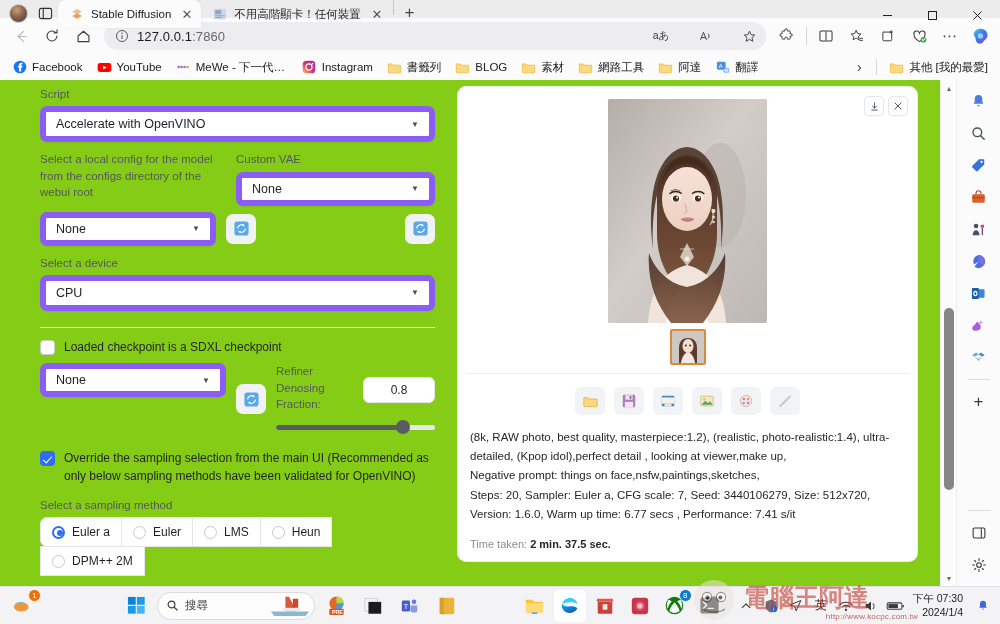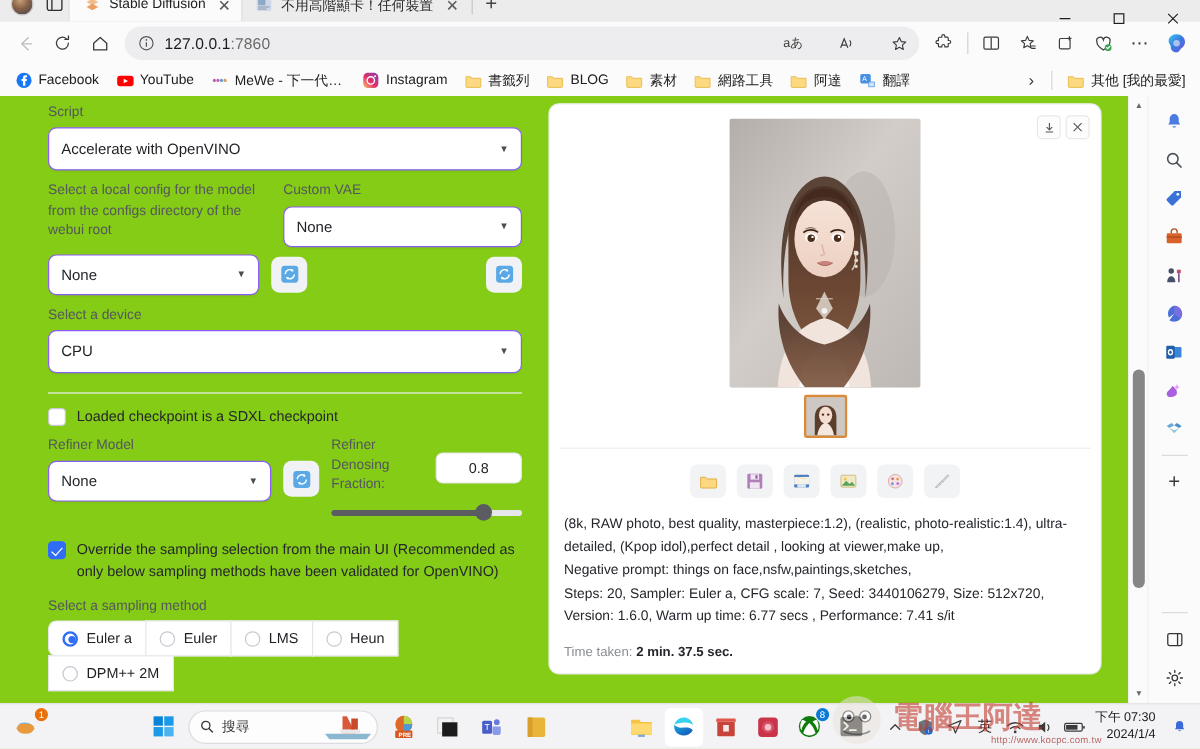--- a/index.html
+++ b/index.html
@@ -11,21 +11,21 @@
     color: #202020;
     -webkit-font-smoothing: antialiased;
   }
   .screen { position: relative; width: 1000px; height: 624px; }
 
   
   .browser { position: absolute; left: 0; top: 0; width: 1000px; height: 586px;
              background: #f7f7f8; display: flex; flex-direction: column; }
 
   
-  .tabstrip { height: 18px; display: flex; align-items: flex-end; padding-left: 4px;
+  .tabstrip { height: 18px; display: flex; padding-left: 4px;
               background: #ececed; position: relative; }
   .profile-btn { width: 28px; height: 26px; display:flex; align-items:center; justify-content:center;
                  margin-bottom: 2px; }
   .profile-pic { width: 19px; height: 19px; border-radius: 50%;
                  background: radial-gradient(circle at 40% 30%, #c8a17c 0%, #8a6346 45%, #3a3f55 100%);
                  border: 1px solid #c9c9cc; }
   .tab-list-btn { width: 26px; height: 26px; margin-bottom: 2px; display:flex;
                   align-items:center; justify-content:center; }
   .tab { height: 28px; display: flex; align-items: center; gap: 7px;
          padding: 0 6px 0 11px; border-radius: 7px 7px 0 0; max-width: 190px;
@@ -75,21 +75,21 @@
   
   .viewport { flex: 1; display: flex; background: #ffffff; position: relative; overflow: hidden; }
   .page { flex: 1; display: flex; gap: 0; overflow: hidden; position: relative;
           background: #84cc16; padding: 6px 0 0 0; }
 
   
   .col-left { width: 447px; padding: 0 12px 0 40px; flex: 0 0 447px; }
   .col-right { flex: 1; padding: 0 22px 0 10px; min-width: 0; }
 
   .lbl { font-size: 11.5px; color: #55575c; margin-bottom: 4px; line-height: 1.42; }
-  .ctl { width: 100%; height: 36px; border: 1px solid #8b5cf6; border-radius: 7px;
+  .ctl { width: 100%; height: 36px; border: 6px solid #8b5cf6; border-radius: 7px;
          background: #fff; display: flex; align-items: center; padding: 0 10px;
          font-size: 12.5px; color: #1f2024; justify-content: space-between;
          box-shadow: 0 1px 2px rgba(20,20,40,.035); }
   .ctl .caret { color: #4b4d52; font-size: 8px; }
   .row { display: flex; gap: 10px; align-items: flex-start; }
   .refresh-btn { width: 30px; height: 30px; border-radius: 7px; background: #f1f2f5;
                  display: flex; align-items: center; justify-content: center; flex: 0 0 30px; }
   .cb-row { display: flex; align-items: flex-start; gap: 9px; }
   .cb { width: 15px; height: 15px; border-radius: 3.5px; border: 1.5px solid #c7c9d0;
         background: #fff; flex: 0 0 15px; margin-top: 1px; position: relative; }
@@ -510,21 +510,20 @@
 
           <div style="border-top:1px solid #f0f1f3; margin-top:16px; padding-top:11px;"></div>
 
           <div class="cb-row">
             <span class="cb"></span>
             <span class="cb-text">Loaded checkpoint is a SDXL checkpoint</span>
           </div>
 
           <div class="row" style="margin-top:7px;">
             <div style="flex:0 0 186px;">
-              <div class="lbl">Refiner Model</div>
               <div class="ctl" style="height:34px;">
                 <span>None</span>
                 <span class="caret">▼</span>
               </div>
             </div>
             <div style="flex:0 0 30px; padding-top:21px;">
               <div class="refresh-btn">
                 <svg width="17" height="17" viewBox="0 0 18 18">
                   <rect x="1.5" y="1.5" width="15" height="15" rx="3" fill="#5aa9e6"></rect>
                   <path d="M5 8.4a4 4 0 0 1 6.6-2.4" fill="none" stroke="#fff" stroke-width="1.25" stroke-linecap="round"></path>

